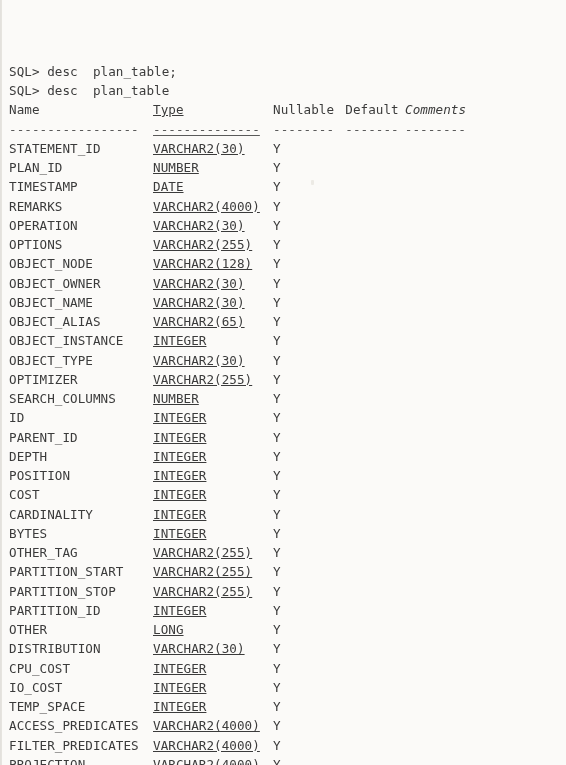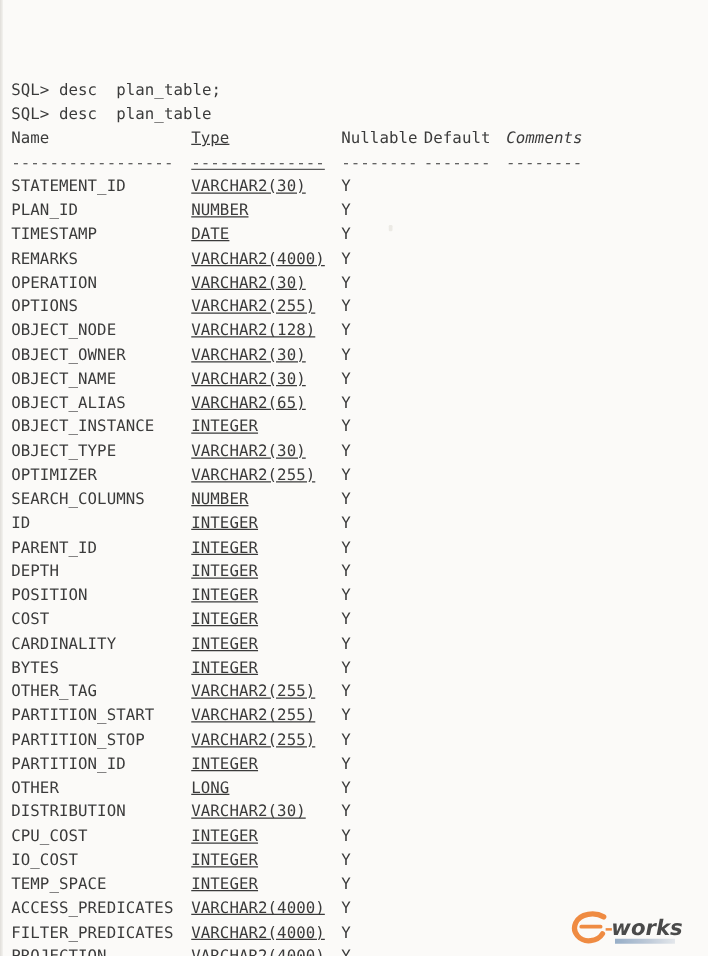--- a/index.html
+++ b/index.html
@@ -50,21 +50,21 @@
   }
 
   .line {
     white-space: pre;
     height: 19.25px;
   }
 
   .col-name   { display: inline-block; width: 144px; }
   .col-type   { display: inline-block; width: 120px; text-decoration: underline; }
   .col-null   { display: inline-block; width: 66px; }
-  .col-def    { display: inline-block; width: 66px; }
+  .col-def    { display: inline-block; width: 66px; text-align: center; }
   .col-com    { display: inline-block; font-style: italic; }
 
   .rule { color: #5a5a5a; }
 
   .speck {
     position: absolute;
     left: 310px;
     top: 180px;
     width: 3px;
     height: 5px;
@@ -88,35 +88,13 @@
 
 <div id="terminal">
   <div class="edge-line"></div>
 
   <div id="console-output">
     
   <div class="line"><span class="">SQL&gt; desc  plan_table;</span></div><div class="line"><span class="">SQL&gt; desc  plan_table</span></div><div class="line"><span class="col-name">Name</span><span class="col-type">Type</span><span class="col-null">Nullable</span><span class="col-def">Default</span><span class="col-com">Comments</span></div><div class="line"><span class="col-name rule">-----------------</span><span class="col-type rule">--------------</span><span class="col-null rule">--------</span><span class="col-def rule">-------</span><span class="col-com rule">--------</span></div><div class="line"><span class="col-name">STATEMENT_ID</span><span class="col-type">VARCHAR2(30)</span><span class="col-null">Y</span><span class="col-def"></span><span class="col-com"></span></div><div class="line"><span class="col-name">PLAN_ID</span><span class="col-type">NUMBER</span><span class="col-null">Y</span><span class="col-def"></span><span class="col-com"></span></div><div class="line"><span class="col-name">TIMESTAMP</span><span class="col-type">DATE</span><span class="col-null">Y</span><span class="col-def"></span><span class="col-com"></span></div><div class="line"><span class="col-name">REMARKS</span><span class="col-type">VARCHAR2(4000)</span><span class="col-null">Y</span><span class="col-def"></span><span class="col-com"></span></div><div class="line"><span class="col-name">OPERATION</span><span class="col-type">VARCHAR2(30)</span><span class="col-null">Y</span><span class="col-def"></span><span class="col-com"></span></div><div class="line"><span class="col-name">OPTIONS</span><span class="col-type">VARCHAR2(255)</span><span class="col-null">Y</span><span class="col-def"></span><span class="col-com"></span></div><div class="line"><span class="col-name">OBJECT_NODE</span><span class="col-type">VARCHAR2(128)</span><span class="col-null">Y</span><span class="col-def"></span><span class="col-com"></span></div><div class="line"><span class="col-name">OBJECT_OWNER</span><span class="col-type">VARCHAR2(30)</span><span class="col-null">Y</span><span class="col-def"></span><span class="col-com"></span></div><div class="line"><span class="col-name">OBJECT_NAME</span><span class="col-type">VARCHAR2(30)</span><span class="col-null">Y</span><span class="col-def"></span><span class="col-com"></span></div><div class="line"><span class="col-name">OBJECT_ALIAS</span><span class="col-type">VARCHAR2(65)</span><span class="col-null">Y</span><span class="col-def"></span><span class="col-com"></span></div><div class="line"><span class="col-name">OBJECT_INSTANCE</span><span class="col-type">INTEGER</span><span class="col-null">Y</span><span class="col-def"></span><span class="col-com"></span></div><div class="line"><span class="col-name">OBJECT_TYPE</span><span class="col-type">VARCHAR2(30)</span><span class="col-null">Y</span><span class="col-def"></span><span class="col-com"></span></div><div class="line"><span class="col-name">OPTIMIZER</span><span class="col-type">VARCHAR2(255)</span><span class="col-null">Y</span><span class="col-def"></span><span class="col-com"></span></div><div class="line"><span class="col-name">SEARCH_COLUMNS</span><span class="col-type">NUMBER</span><span class="col-null">Y</span><span class="col-def"></span><span class="col-com"></span></div><div class="line"><span class="col-name">ID</span><span class="col-type">INTEGER</span><span class="col-null">Y</span><span class="col-def"></span><span class="col-com"></span></div><div class="line"><span class="col-name">PARENT_ID</span><span class="col-type">INTEGER</span><span class="col-null">Y</span><span class="col-def"></span><span class="col-com"></span></div><div class="line"><span class="col-name">DEPTH</span><span class="col-type">INTEGER</span><span class="col-null">Y</span><span class="col-def"></span><span class="col-com"></span></div><div class="line"><span class="col-name">POSITION</span><span class="col-type">INTEGER</span><span class="col-null">Y</span><span class="col-def"></span><span class="col-com"></span></div><div class="line"><span class="col-name">COST</span><span class="col-type">INTEGER</span><span class="col-null">Y</span><span class="col-def"></span><span class="col-com"></span></div><div class="line"><span class="col-name">CARDINALITY</span><span class="col-type">INTEGER</span><span class="col-null">Y</span><span class="col-def"></span><span class="col-com"></span></div><div class="line"><span class="col-name">BYTES</span><span class="col-type">INTEGER</span><span class="col-null">Y</span><span class="col-def"></span><span class="col-com"></span></div><div class="line"><span class="col-name">OTHER_TAG</span><span class="col-type">VARCHAR2(255)</span><span class="col-null">Y</span><span class="col-def"></span><span class="col-com"></span></div><div class="line"><span class="col-name">PARTITION_START</span><span class="col-type">VARCHAR2(255)</span><span class="col-null">Y</span><span class="col-def"></span><span class="col-com"></span></div><div class="line"><span class="col-name">PARTITION_STOP</span><span class="col-type">VARCHAR2(255)</span><span class="col-null">Y</span><span class="col-def"></span><span class="col-com"></span></div><div class="line"><span class="col-name">PARTITION_ID</span><span class="col-type">INTEGER</span><span class="col-null">Y</span><span class="col-def"></span><span class="col-com"></span></div><div class="line"><span class="col-name">OTHER</span><span class="col-type">LONG</span><span class="col-null">Y</span><span class="col-def"></span><span class="col-com"></span></div><div class="line"><span class="col-name">DISTRIBUTION</span><span class="col-type">VARCHAR2(30)</span><span class="col-null">Y</span><span class="col-def"></span><span class="col-com"></span></div><div class="line"><span class="col-name">CPU_COST</span><span class="col-type">INTEGER</span><span class="col-null">Y</span><span class="col-def"></span><span class="col-com"></span></div><div class="line"><span class="col-name">IO_COST</span><span class="col-type">INTEGER</span><span class="col-null">Y</span><span class="col-def"></span><span class="col-com"></span></div><div class="line"><span class="col-name">TEMP_SPACE</span><span class="col-type">INTEGER</span><span class="col-null">Y</span><span class="col-def"></span><span class="col-com"></span></div><div class="line"><span class="col-name">ACCESS_PREDICATES</span><span class="col-type">VARCHAR2(4000)</span><span class="col-null">Y</span><span class="col-def"></span><span class="col-com"></span></div><div class="line"><span class="col-name">FILTER_PREDICATES</span><span class="col-type">VARCHAR2(4000)</span><span class="col-null">Y</span><span class="col-def"></span><span class="col-com"></span></div><div class="line"><span class="col-name">PROJECTION</span><span class="col-type">VARCHAR2(4000)</span><span class="col-null">Y</span><span class="col-def"></span><span class="col-com"></span></div></div>
 
   <div class="speck"></div>
 
-  <div id="watermark">
-    <svg width="100" height="34" viewBox="0 0 100 34" xmlns="http://www.w3.org/2000/svg">
-      <defs>
-        <linearGradient id="barGrad" x1="0" y1="0" x2="1" y2="0">
-          <stop offset="0%" stop-color="#8fa8c4"></stop>
-          <stop offset="55%" stop-color="#b9c6d6"></stop>
-          <stop offset="100%" stop-color="#e2e6ea"></stop>
-        </linearGradient>
-      </defs>
-
-      <g>
-        <path d="M27 7.5 C20 3.5 8 4.5 4.5 12.5 C1.2 20 8 27.5 16.5 26.5 C21 26 24.5 23.5 26 21" fill="none" stroke="#ef8233" stroke-width="4.2" stroke-linecap="round"></path>
-        <path d="M9 15.3 L24.5 15.3" fill="none" stroke="#ef8233" stroke-width="3" stroke-linecap="round"></path>
-      </g>
-
-      <rect x="28.5" y="16.5" width="5" height="2" fill="#ef8233"></rect>
-
-      <text x="33" y="22" font-family="'DejaVu Sans','Liberation Sans',sans-serif" font-size="17" font-weight="bold" font-style="italic" fill="#3c3c3c">works</text>
-
-      <rect x="36" y="25" width="48" height="4" fill="url(#barGrad)"></rect>
-    </svg>
-  </div>
 </div>
 
 </body></html>

